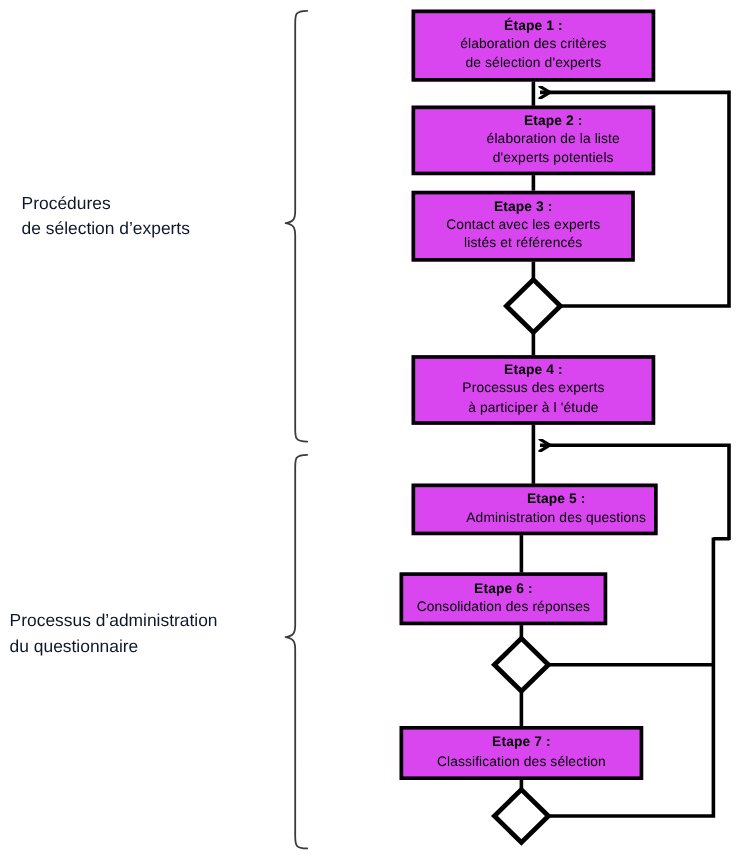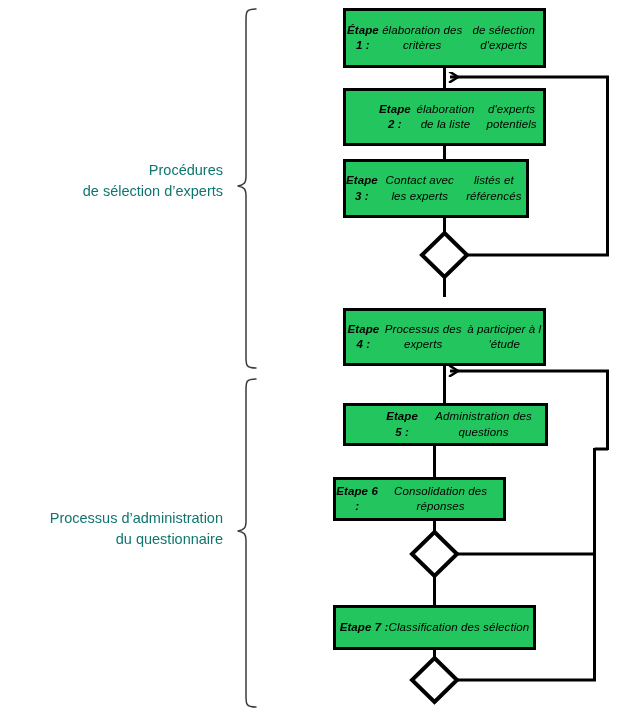--- a/index.html
+++ b/index.html
@@ -22,45 +22,44 @@
     position: absolute;
     left: 0;
     top: 0;
     width: 621px;
     height: 716px;
   }
   .node-box {
     position: absolute;
     box-sizing: border-box;
     border: 3px solid #000000;
-    background: #22c55e;
+    background: #d946ef;
     display: flex;
-    flex-direction: row;
+    flex-direction: column;
     align-items: center;
     justify-content: center;
     text-align: center;
     line-height: 1.32;
-    font-style: italic;
   }
   .node-title {
     font-weight: bold;
     font-size: 11.5px;
     letter-spacing: 0.1px;
   }
   .node-line {
     font-weight: normal;
     font-size: 11.5px;
     letter-spacing: 0.1px;
   }
   .group-label {
     position: absolute;
-    text-align: right;
+    text-align: left;
     font-size: 14.5px;
     line-height: 1.42;
-    color: #0f766e;
+    color: #0f172a;
     white-space: pre-line;
   }
 </style>
 </head>
 <body>
 
 <div id="canvas">
 
   <svg id="svg-layer" viewBox="0 0 621 716">
     <defs>
@@ -129,21 +128,21 @@
     <div class="node-line">élaboration de la liste</div>
     <div class="node-line">d'experts potentiels</div>
   </div>
 
   <div class="node-box" style="left:343px; top:159px; width:186px; height:59px;">
     <div class="node-title">Etape 3 :</div>
     <div class="node-line">Contact avec les experts</div>
     <div class="node-line">listés et référencés</div>
   </div>
 
-  <div class="node-box" style="left:343px; top:296px; width:203px; height:58px;margin-top:12px;">
+  <div class="node-box" style="left:343px; top:296px; width:203px; height:58px;">
     <div class="node-title">Etape 4 :</div>
     <div class="node-line">Processus des experts</div>
     <div class="node-line">à participer à l 'étude</div>
   </div>
 
   <div class="node-box" style="left:343px; top:403px; width:205px; height:43px;padding-left:36px;">
     <div class="node-title">Etape 5 :</div>
     <div class="node-line">Administration des questions</div>
   </div>
 

